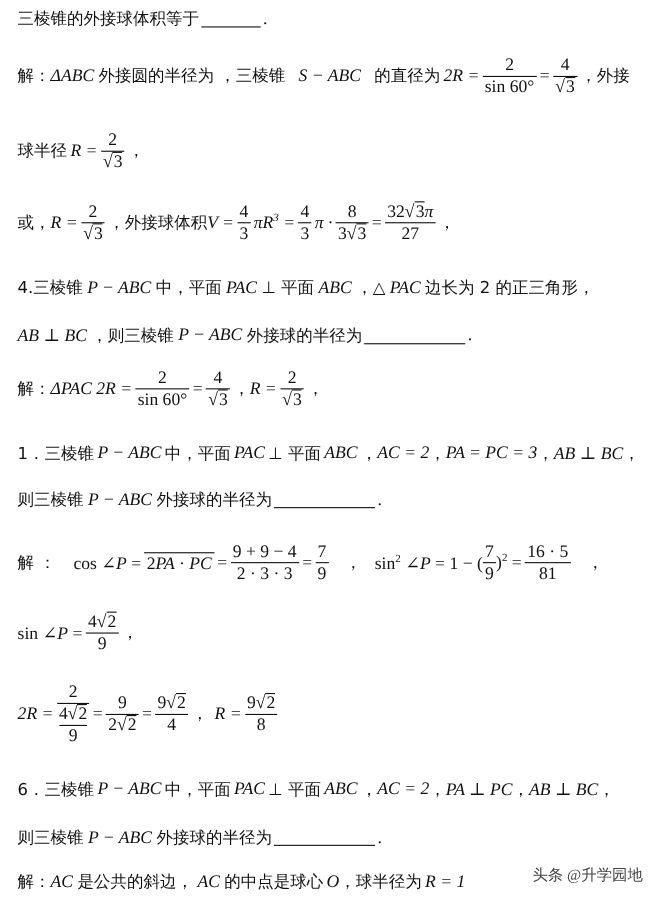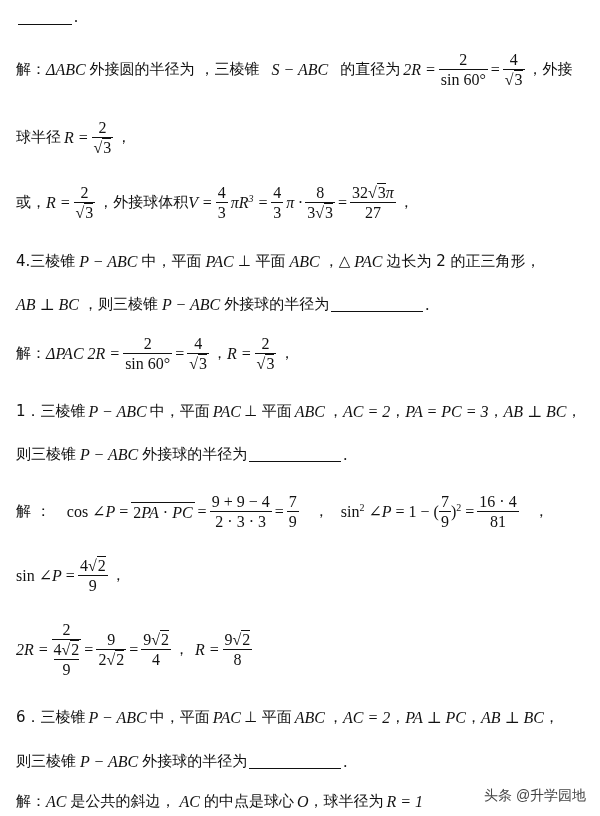--- a/index.html
+++ b/index.html
@@ -14,28 +14,29 @@
   .cn { font-family: "DejaVu Sans", "Liberation Sans", sans-serif; font-size: 15px; }
   .m { font-family: "Liberation Serif", "DejaVu Serif", serif; font-style: italic; font-size: 16px; }
   .n { font-family: "Liberation Serif", "DejaVu Serif", serif; font-size: 16px; }
   .frac { display: inline-flex; flex-direction: column; align-items: center; margin: 0 3px; vertical-align: middle; }
   .frac .num, .frac .den { font-family: "Liberation Serif", serif; font-size: 16px; line-height: 19px; padding: 0 2px; }
   .frac .bar { height: 1px; background: #111; width: 100%; }
   .blank { display: inline-block; border-bottom: 1px solid #111; height: 14px; margin: 0 2px; }
   sup { font-size: 10px; }
   .sqrt { border-top: 1px solid #111; padding-left: 1px; }
   .watermark {
-    position: absolute; left: 484px; top: 787px; font-family: Liberation Sans, sans-serif;
+    position: absolute; left: 484px; top: 787px; font-family: Liberation Serif, serif;
     font-size: 14px; color: #444;
   }
 </style>
 </head>
 <body>
 
 <div class="line" style="top:8px">
+  <span class="cn">三棱锥的外接球体积等于</span>
   <span class="blank" style="width:54px"></span>
   <span class="n">.</span>
 </div>
 
 <div class="line" style="top:50px">
   <span class="cn">解：</span>
   <span class="m" style="margin-right:4px">ΔABC</span>
   <span class="cn">外接圆的半径为 ，三棱锥</span>
   <span class="m" style="margin:0 12px">S − ABC</span>
   <span class="cn">的直径为</span>
@@ -191,21 +192,21 @@
     </span>
   <span class="cn" style="margin:0 12px">，</span>
   <span class="n">sin<sup>2</sup> ∠<i>P</i> = 1 − (</span>
   <span class="frac" style="margin:0">
       <span class="num">7</span>
       <span class="bar"></span>
       <span class="den">9</span>
     </span>
   <span class="n">)<sup>2</sup> =</span>
   <span class="frac">
-      <span class="num">16 · 4</span>
+      <span class="num">16 · 5</span>
       <span class="bar"></span>
       <span class="den">81</span>
     </span>
   <span class="cn" style="margin-left:12px">，</span>
 </div>
 <div class="line" style="top:556px">
   <span class="n">sin ∠<i>P</i> =</span>
   <span class="frac">
       <span class="num">4√<span class="sqrt">2</span></span>
       <span class="bar"></span>

